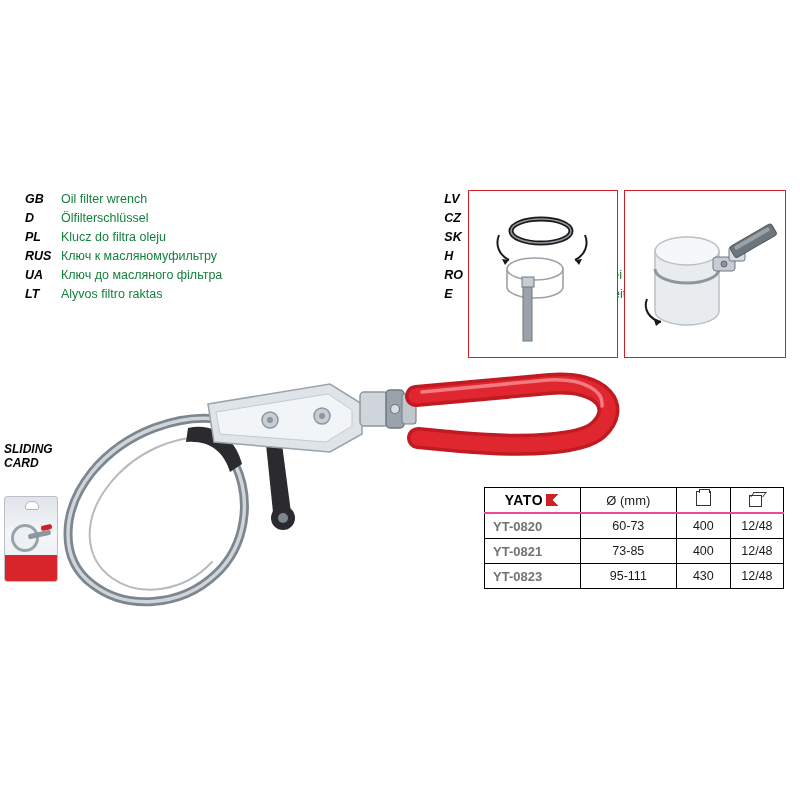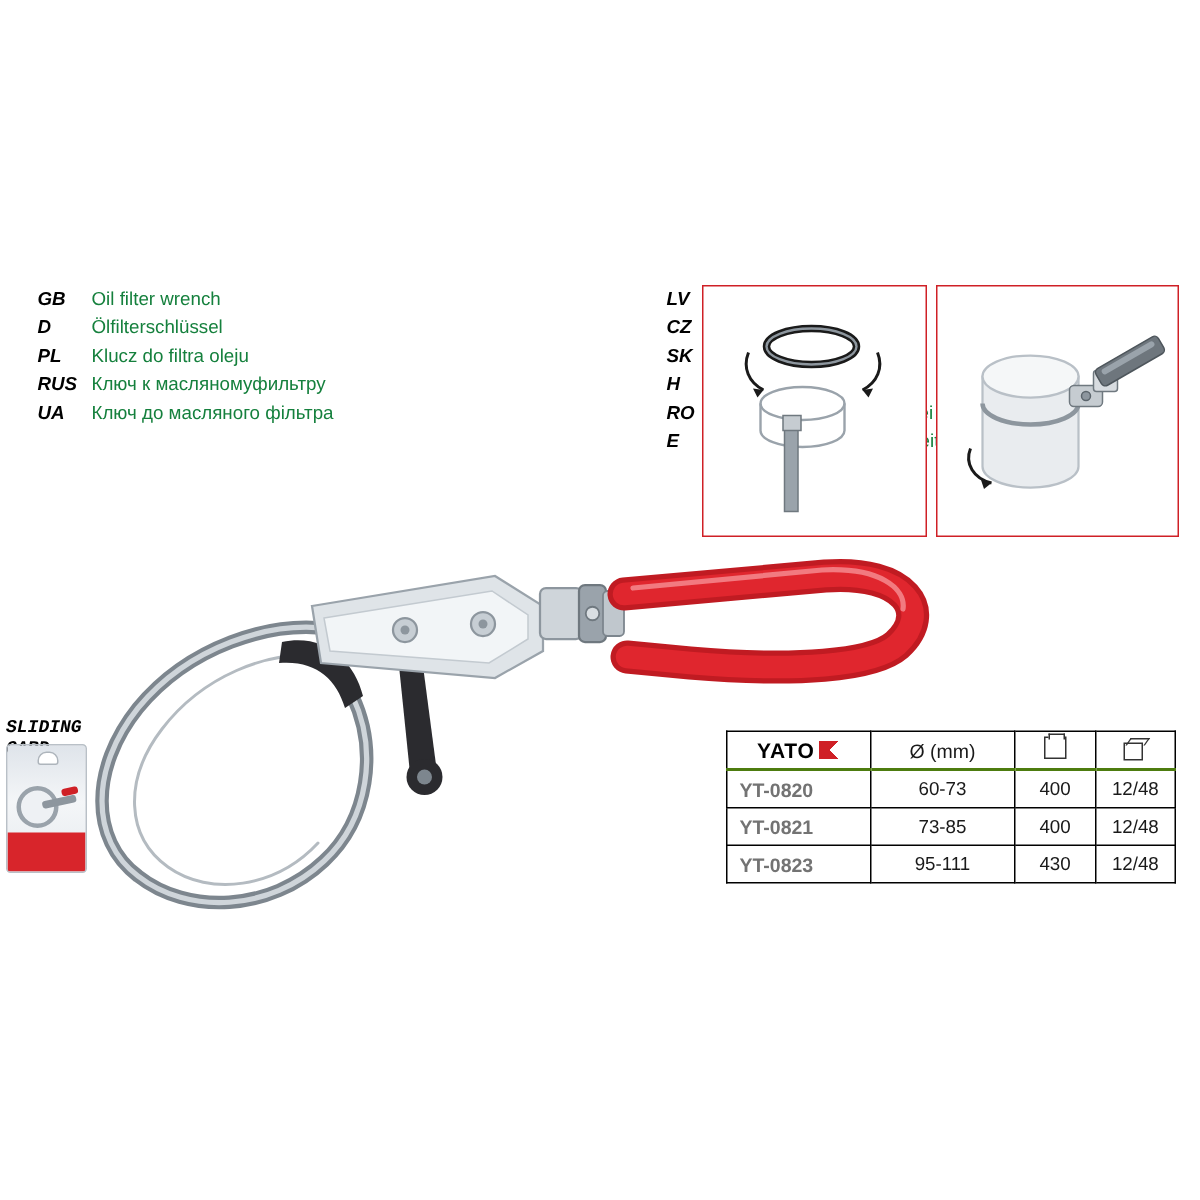--- a/index.html
+++ b/index.html
@@ -42,27 +42,26 @@
   }
   .legend-text {
     font-size: 12.5px;
     color: #15803d;
   }
 
   
   .sliding-card-label {
     position: absolute;
     left: 4px;
-    top: 478px;
+    top: 442px;
     font-style: italic;
     font-weight: bold;
     font-size: 12px;
     line-height: 14px;
     color: #000;
-    font-family: Liberation Mono, monospace;
   }
   .blister {
     position: absolute;
     left: 4px;
     top: 496px;
     width: 52px;
     height: 84px;
     background: linear-gradient(180deg, #dfe4ea 0%, #f4f6f8 45%, #e6eaee 100%);
     border: 1px solid #b9c0c7;
     border-radius: 3px;
@@ -139,21 +138,21 @@
     border-collapse: collapse;
     font-size: 12.5px;
     color: #1a1a1a;
   }
   .spec-table th, .spec-table td {
     border: 1px solid #000;
     padding: 3px 4px;
     height: 18px;
   }
   .spec-table thead th {
-    border-bottom: 2px solid #4d7c0f;
+    border-bottom: 2px solid #ec4899;
     font-weight: normal;
     text-align: center;
     vertical-align: middle;
     margin-left: 36px;
   }
   .spec-table td.code {
     font-weight: bold;
     font-size: 13px;
     text-align: left;
     padding-left: 8px;
@@ -239,20 +238,24 @@
       <span class="legend-code">PL</span>
       <span class="legend-text">Klucz do filtra oleju</span>
     </div>
     <div class="legend-row">
       <span class="legend-code">RUS</span>
       <span class="legend-text">Ключ к масляномуфильтру</span>
     </div>
     <div class="legend-row">
       <span class="legend-code">UA</span>
       <span class="legend-text">Ключ до масляного  фільтра</span>
+    </div>
+    <div class="legend-row">
+      <span class="legend-code">LT</span>
+      <span class="legend-text">Alyvos filtro raktas</span>
     </div>
   </div>
 
   <div class="legend-col col2">
     <div class="legend-row">
       <span class="legend-code">LV</span>
       <span class="legend-text">Ellas filtra atslega</span>
     </div>
     <div class="legend-row">
       <span class="legend-code">CZ</span>

